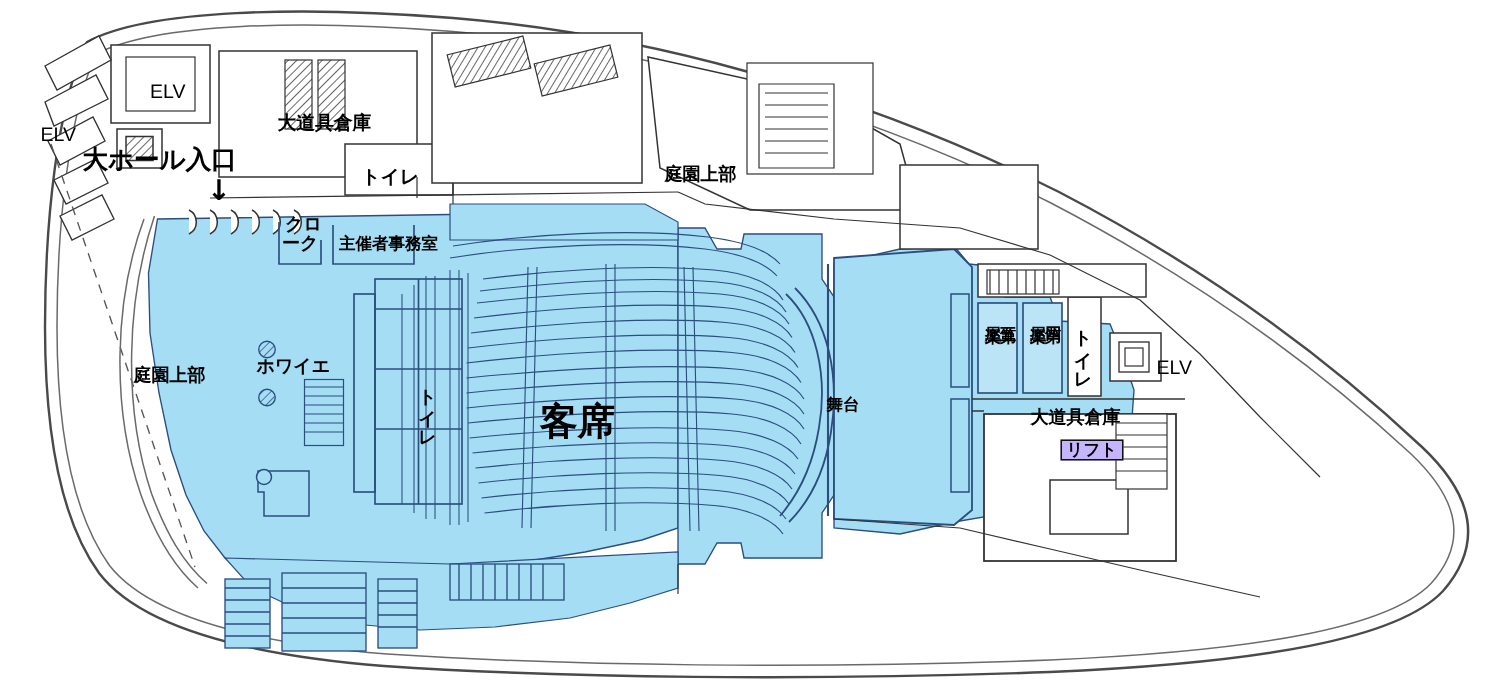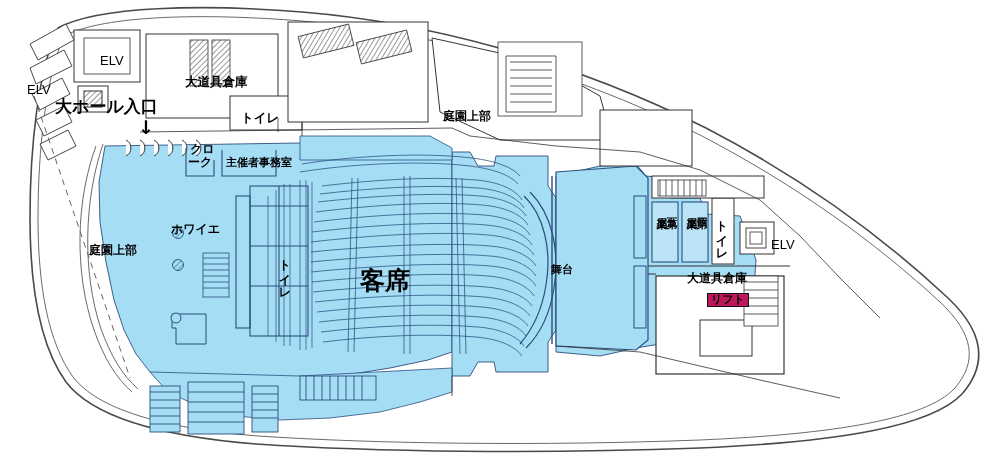--- a/index.html
+++ b/index.html
@@ -21,33 +21,33 @@
     letter-spacing:0px;
     font-weight:700;
     user-select:none;
   }
   .vert{
     writing-mode:vertical-rl;
     text-orientation:upright;
     line-height:1.0;
   }
   .lbl-elv{font-size:13px;font-weight:400;font-family:"Liberation Sans",sans-serif;}
-  .lbl-entrance{font-size:17px;font-weight:700;font-family:Liberation Mono, monospace;}
+  .lbl-entrance{font-size:17px;font-weight:700;}
   .lbl-room{font-size:12.5px;font-weight:700;}
   .lbl-room-sm{font-size:12px;font-weight:700;}
   .lbl-tiny{font-size:11px;font-weight:700;}
   .lbl-hall{font-size:25px;font-weight:700;line-height:1.12;}
   .lbl-stage{font-size:11px;font-weight:700;}
   .lbl-garden{font-size:12px;font-weight:700;}
   .lbl-foyer{font-size:12px;font-weight:700;}
   .lbl-boxed{
     font-size:11px;font-weight:700;
     border:1.4px solid #111;
     padding:0px 3px 1px 3px;
-    background:#be185d;
+    background:#c4b5fd;
   }
   .arrow-down{
     position:absolute;
     font-size:19px;line-height:1;color:#000;font-weight:700;
     font-family:"DejaVu Sans",sans-serif;
   }
 </style>
 </head>
 <body>
 
@@ -342,21 +342,21 @@
 
 <div class="lbl lbl-room-sm" style="left:190px; top:143px;">クロ</div>
 <div class="lbl lbl-room-sm" style="left:188px; top:156px;">ーク</div>
 
 <div class="lbl lbl-tiny" style="left:226px; top:157px;">主催者事務室</div>
 
 <div class="lbl lbl-garden" style="left:443px; top:110px;">庭園上部</div>
 
 <div class="lbl lbl-garden" style="left:89px; top:244px;">庭園上部</div>
 
-<div class="lbl lbl-foyer" style="left:171px; top:223px;">ホワイエ</div>
+<div class="lbl lbl-foyer" style="left:171px; top:238px;">ホワイエ</div>
 
 <div class="lbl vert lbl-room-sm" style="left:279px; top:251px;">トイレ</div>
 
 <div class="lbl lbl-hall" style="left:360px; top:267px;">客席</div>
 
 <div class="lbl lbl-stage" style="left:551px; top:264px;">舞台</div>
 
 <div class="lbl vert lbl-tiny" style="left:666px; top:209px;">第五</div>
 <div class="lbl vert lbl-tiny" style="left:656px; top:209px;">楽屋</div>
 

